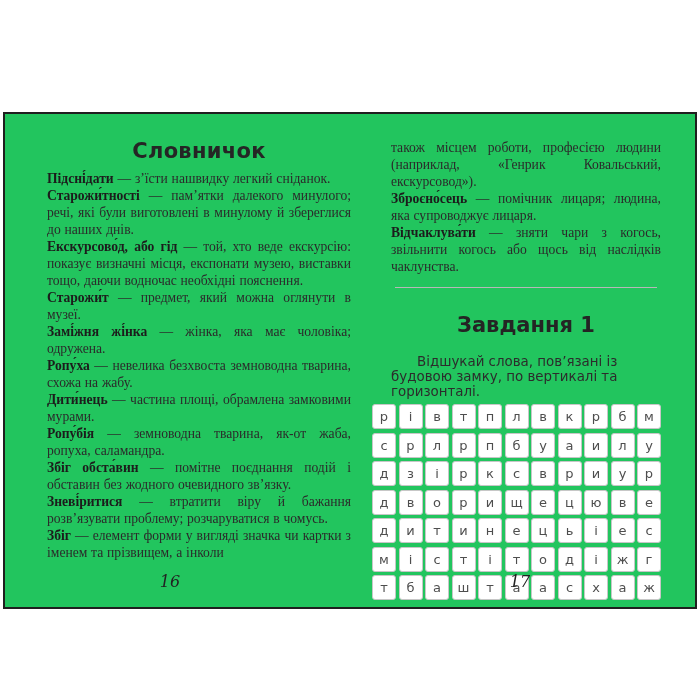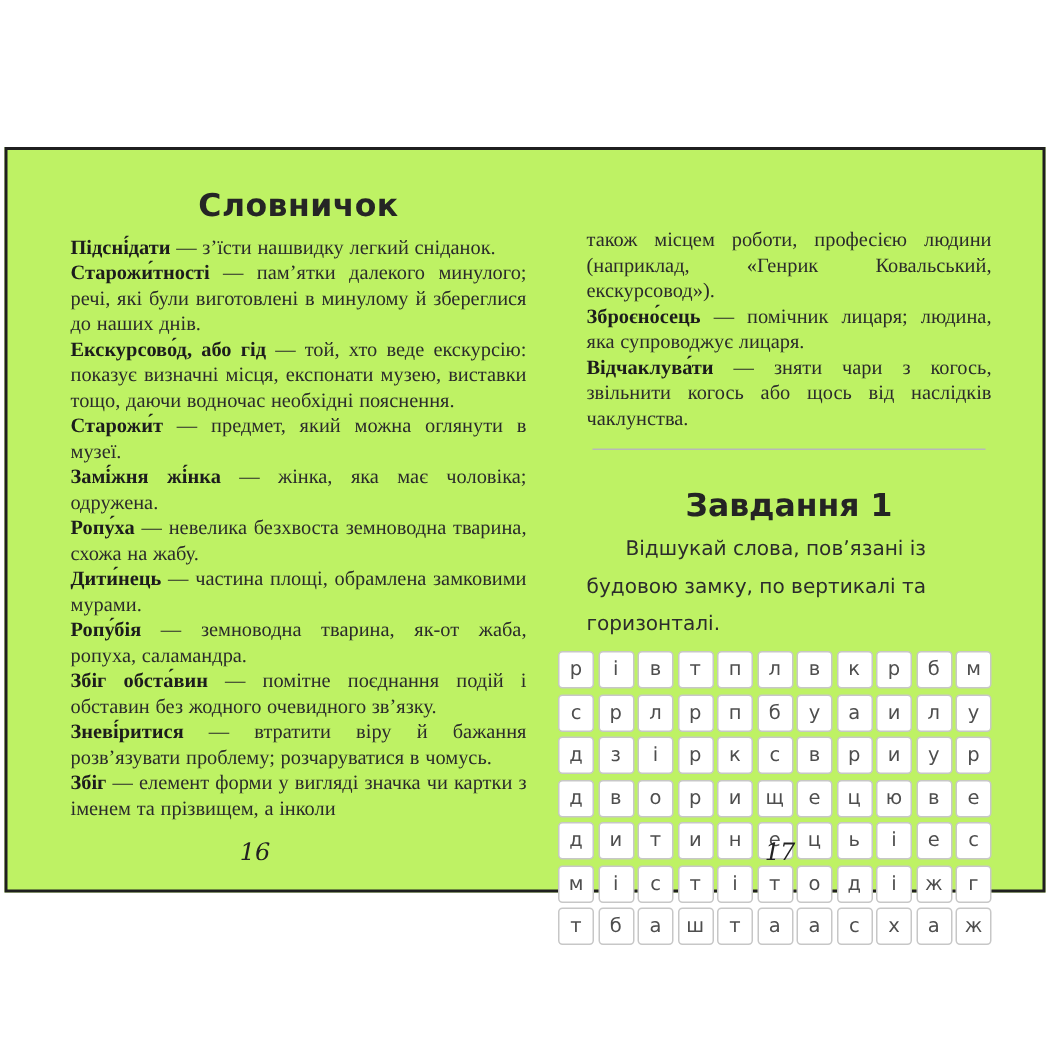--- a/index.html
+++ b/index.html
@@ -1,39 +1,39 @@
 <!DOCTYPE html>
 <html lang="uk"><head>
 <meta charset="utf-8">
 <style>
   html,body{margin:0;padding:0;background:#ffffff;}
   .canvas{position:relative;width:700px;height:700px;background:#ffffff;overflow:hidden;
           font-family:"Liberation Serif", serif;}
-  .book{position:absolute;left:3px;top:98px;width:690px;height:493px;
-        border:2px solid #1f1f1f;background:#bef264;display:flex;box-sizing:content-box;align-items:flex-end;}
+  .book{position:absolute;left:3px;top:112px;width:690px;height:493px;
+        border:2px solid #1f1f1f;background:#22c55e;display:flex;box-sizing:content-box;align-items:flex-end;}
   .page{position:relative;box-sizing:border-box;height:100%;}
   .page.left{width:368px;padding:0 16px 0 42px;}
   .page.right{flex:1;padding:0 34px 0 24px;}
 
   .glossary-title{margin:25px 0 7px 0;text-align:center;
         font-family:"DejaVu Sans", sans-serif;font-weight:700;font-size:21px;
         color:#252525;letter-spacing:.3px;}
 
   .entry{margin:0;font-size:13.6px;line-height:17px;text-align:justify;
         color:#2b2b2b;word-spacing:.4px;}
   .entry b{font-weight:700;color:#1c1c1c;}
-  .cont{margin-top:51px;}
+  .cont{margin-top:25px;}
 
   .divider{border:none;border-top:1px solid #b8b8b8;margin:12px 4px 0 4px;}
 
   .task-heading{margin:25px 0 0 0;text-align:center;
         font-family:"DejaVu Sans", sans-serif;font-weight:700;font-size:21px;color:#242424;}
 
-  .instruction{margin:5px 0 0 0;font-family:"DejaVu Sans", sans-serif;
-        font-size:13.4px;line-height:25px;color:#2c2c2c;text-indent:26px;text-align:left;}
+  .instruction{margin:17px 0 0 0;font-family:"DejaVu Sans", sans-serif;
+        font-size:13.4px;line-height:15px;color:#2c2c2c;text-indent:26px;text-align:left;}
 
   .word-grid{margin:5px 0 0 -19px;display:grid;
         grid-template-columns:repeat(11,24px);grid-auto-rows:25px;
         column-gap:2.5px;row-gap:3.5px;}
   .cell{box-sizing:border-box;border:1.5px solid #c7c7c7;border-radius:3px;background:#fff;
         display:flex;align-items:center;justify-content:center;
         font-family:"DejaVu Sans", sans-serif;font-size:13px;color:#4e4e4e;}
 
   .pagenum{position:absolute;bottom:16px;text-align:center;
         font-family:"DejaVu Serif", serif;font-style:italic;font-size:16px;color:#222;}

